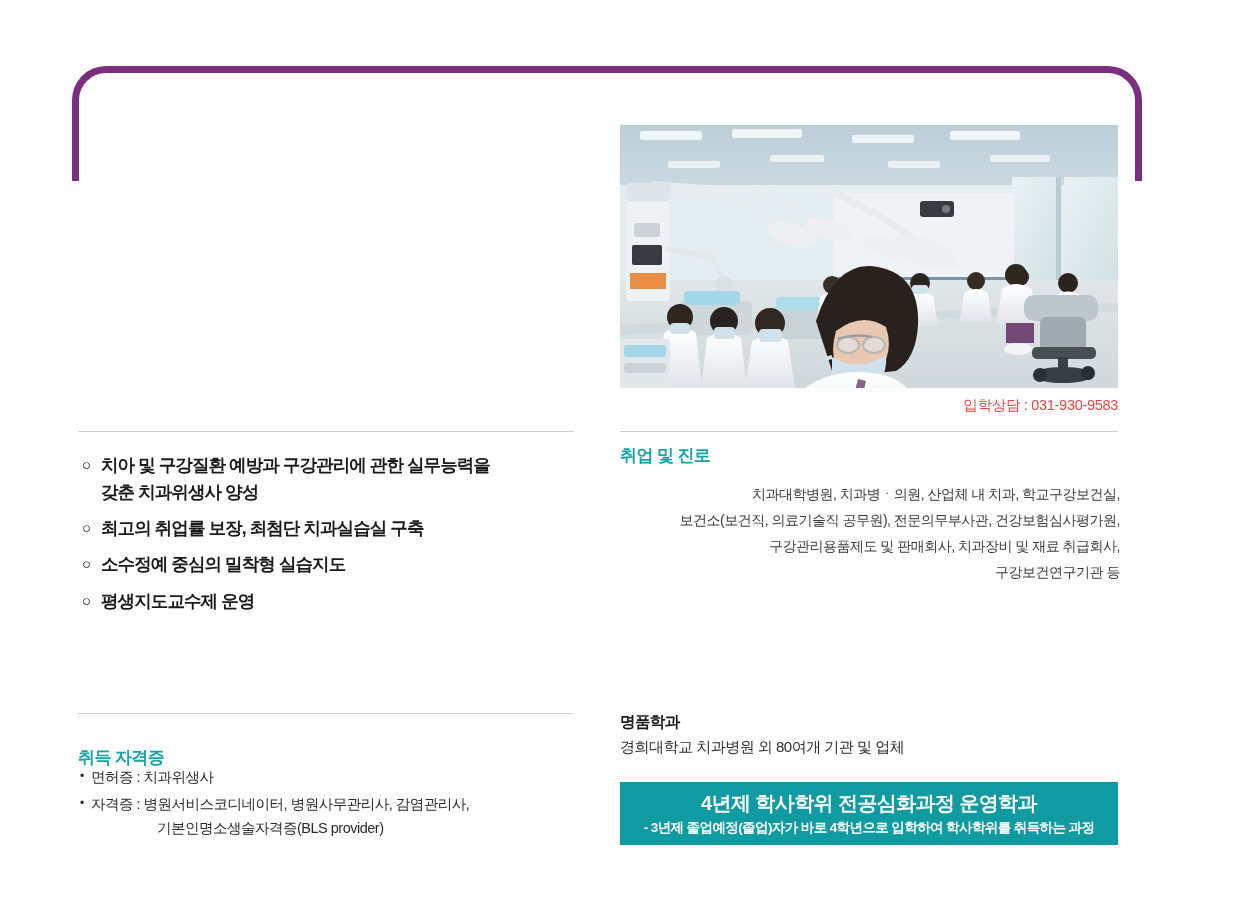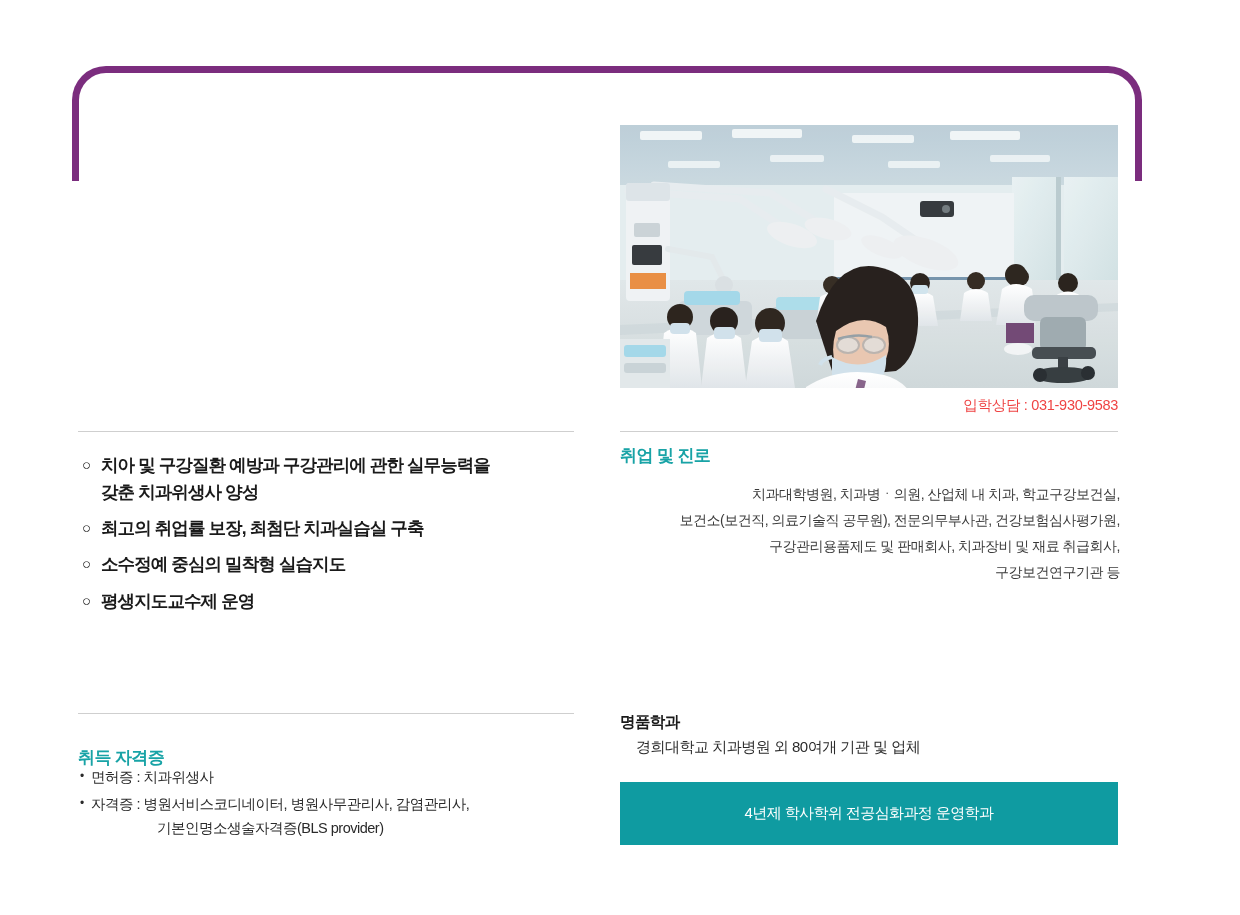--- a/index.html
+++ b/index.html
@@ -171,21 +171,21 @@
     position: absolute;
     left: 620px;
     top: 712px;
     font-size: 15.5px;
     font-weight: 700;
     letter-spacing: -0.6px;
     color: #1a1a1a;
   }
   .coop-sub {
     position: absolute;
-    left: 636px;
+    left: 620px;
     top: 738px;
     font-size: 15px;
     letter-spacing: -0.5px;
     color: #2a2a2a;
   }
 
   
   .banner {
     position: absolute;
     left: 620px;
@@ -194,22 +194,22 @@
     height: 63px;
     background: #0F9BA1;
     color: #ffffff;
     display: flex;
     flex-direction: column;
     align-items: center;
     justify-content: center;
     text-align: center;
   }
   .banner-line1 {
-    font-size: 15px;
-    font-weight: 400;
+    font-size: 20px;
+    font-weight: 700;
     letter-spacing: -0.6px;
     line-height: 1.5;
   }
   .banner-line2 {
     font-size: 13.5px;
     font-weight: 700;
     letter-spacing: -0.6px;
     line-height: 1.5;
   }
 </style>
@@ -442,15 +442,16 @@
         <span class="cont">기본인명소생술자격증(BLS provider)</span>
       </span>
     </div>
   </div>
 
   <div class="coop-title">명품학과</div>
   <div class="coop-sub">경희대학교 치과병원 외 80여개 기관 및 업체</div>
 
   <div class="banner">
     <div class="banner-line1">4년제 학사학위 전공심화과정 운영학과</div>
+    <div class="banner-line2">- 3년제 졸업예정(졸업)자가 바로 4학년으로 입학하여 학사학위를 취득하는 과정</div>
   </div>
 
 </div>
 
 </body></html>

